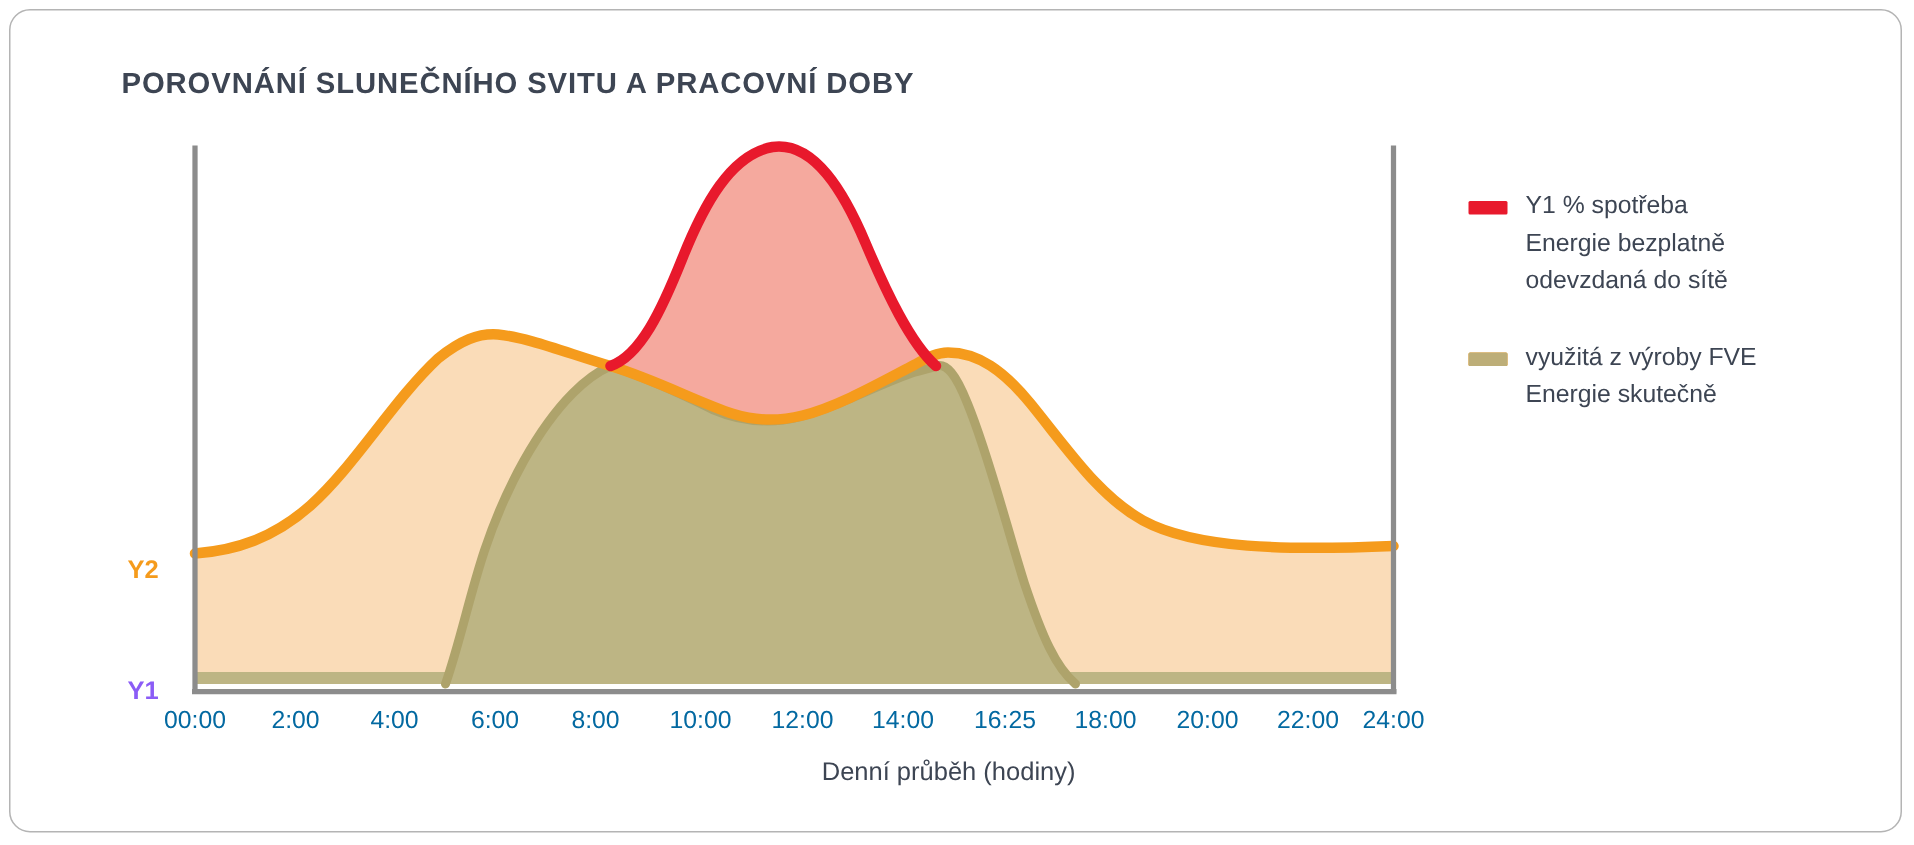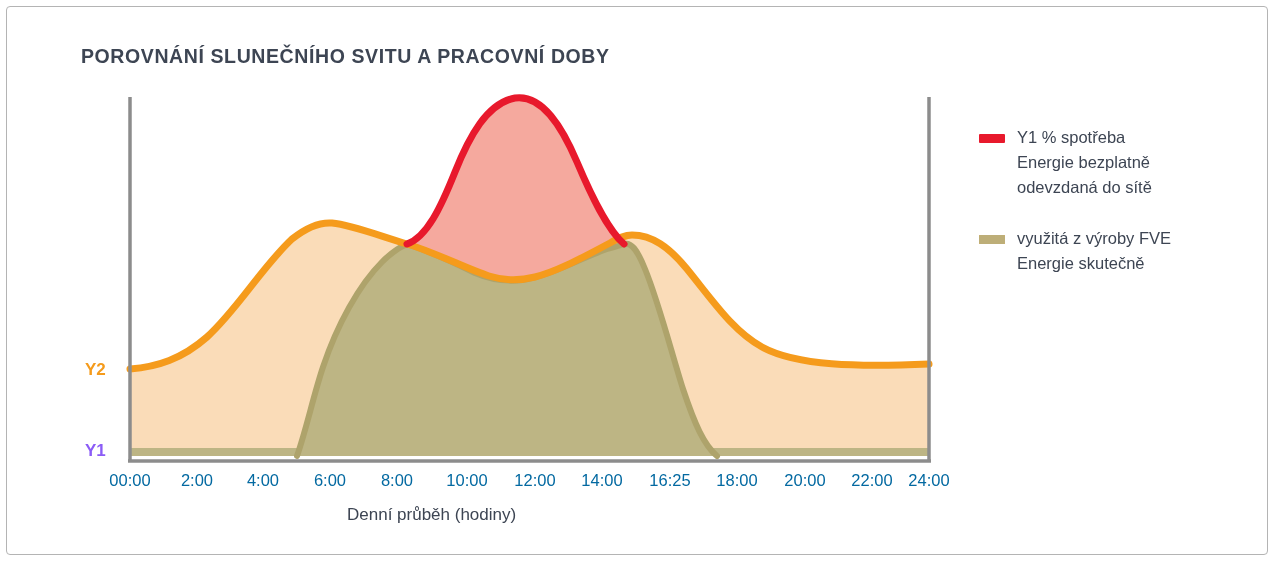--- a/index.html
+++ b/index.html
@@ -15,21 +15,21 @@
   }
 
   .card {
     position: absolute;
     left: 6px;
     top: 6px;
     width: 1262px;
     height: 549px;
     box-sizing: border-box;
     border: 1px solid #b4b4b4;
-    border-radius: 4px;
+    border-radius: 14px;
     background: #ffffff;
   }
 
   .chart-title {
     position: absolute;
     left: 74px;
     top: 38px;
     font-size: 19.5px;
     letter-spacing: 0.6px;
     color: #3d4553;
@@ -49,21 +49,21 @@
     position: absolute;
     left: 0;
     top: 0;
   }
 
   .axis-label-x {
     position: absolute;
     left: 340px;
     top: 498px;
     width: 370px;
-    text-align: left;
+    text-align: right;
     font-size: 17px;
     color: #3d4553;
   }
 
   .tick-row {
     position: absolute;
     left: 0;
     top: 464px;
     width: 1262px;
     height: 24px;
@@ -74,20 +74,21 @@
     color: #0369a1;
     transform: translateX(-50%);
     white-space: nowrap;
   }
 
   .ylab {
     position: absolute;
     font-size: 17px;
     font-weight: 700;
     white-space: nowrap;
+    margin-top: 10px;
   }
   .ylab.y2 { left: 78px; top: 353px; color: #F59B1C; }
   .ylab.y1 { left: 78px; top: 434px; color: #8b5cf6; }
 
   .legend {
     position: absolute;
     left: 966px;
     top: 118px;
     width: 280px;
   }

